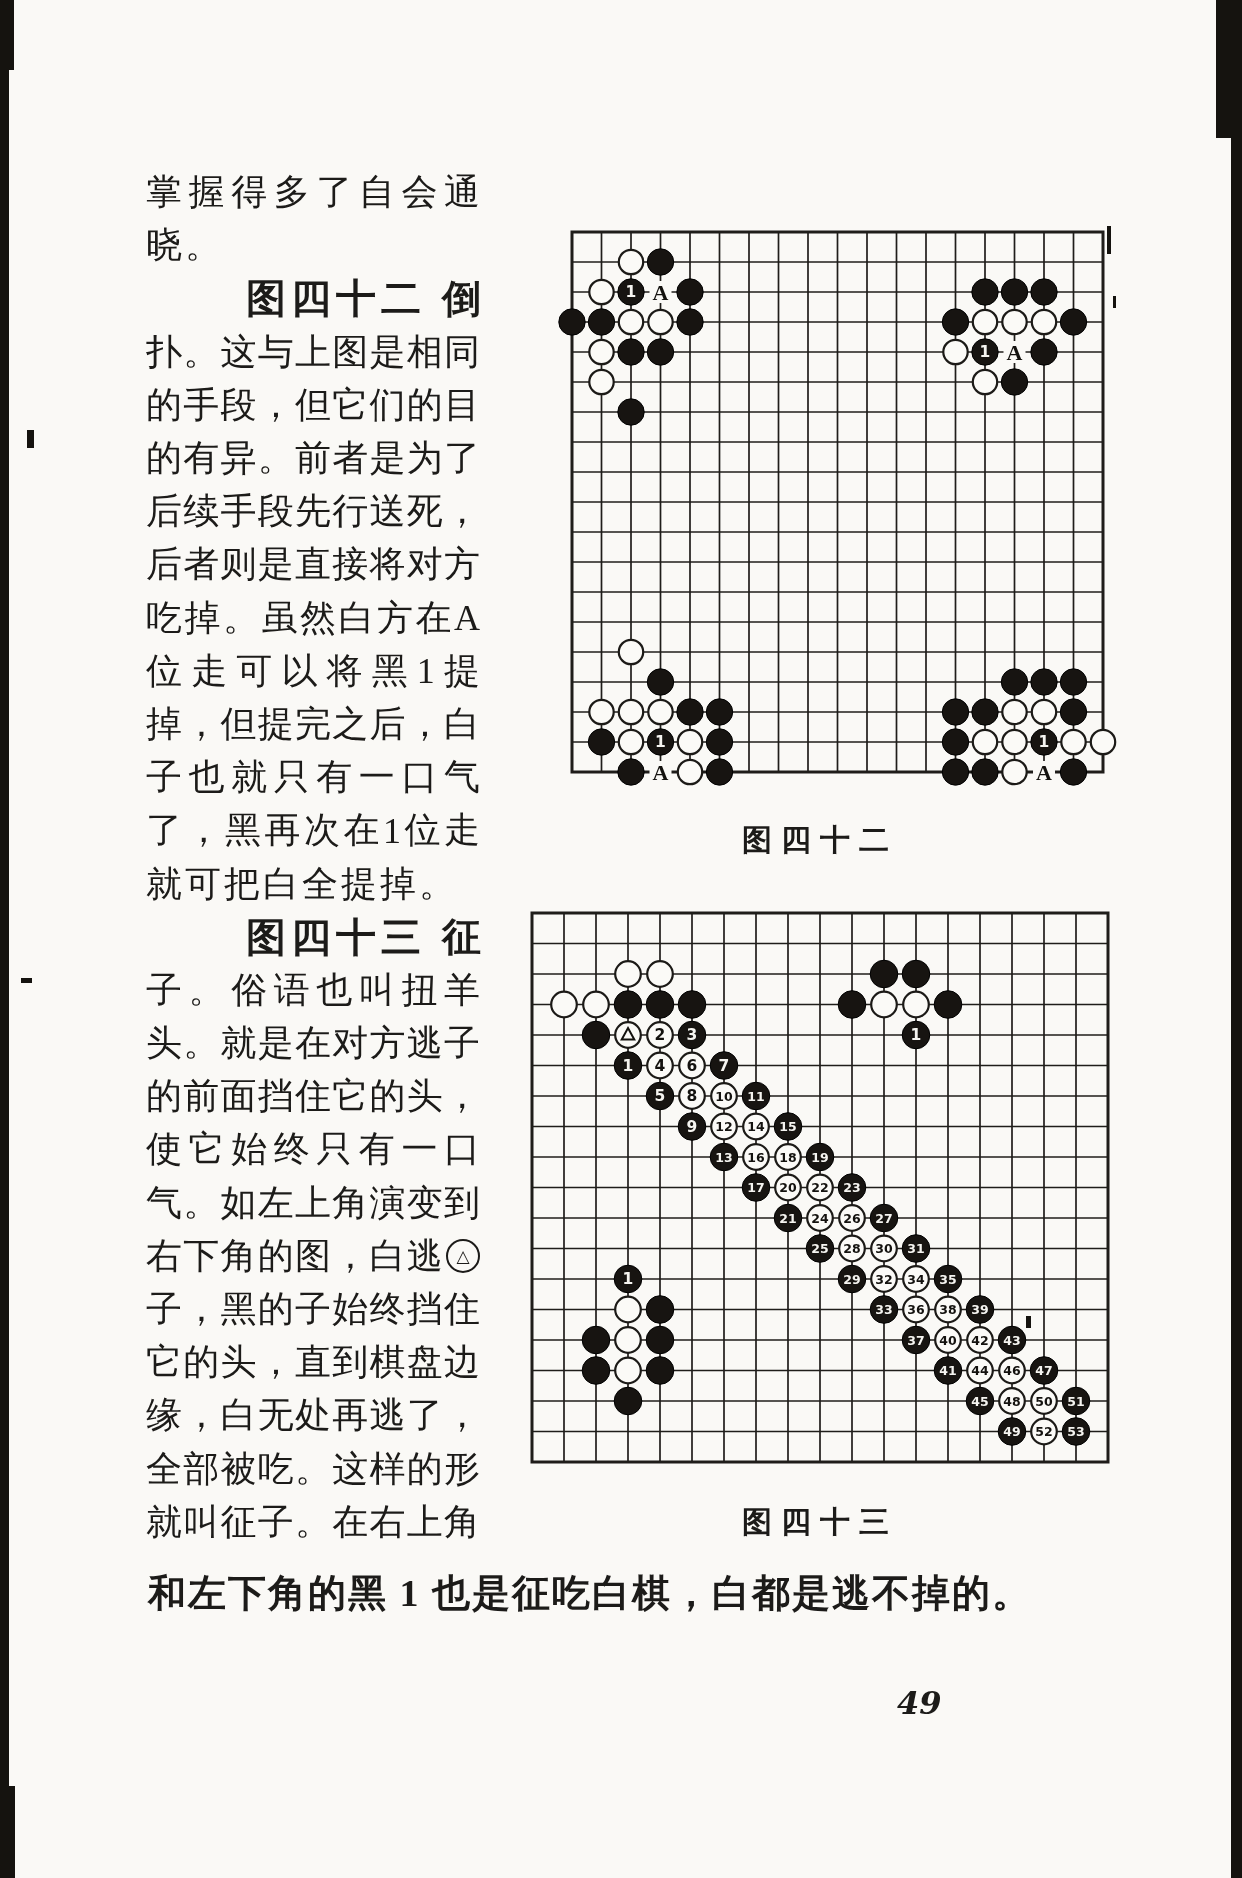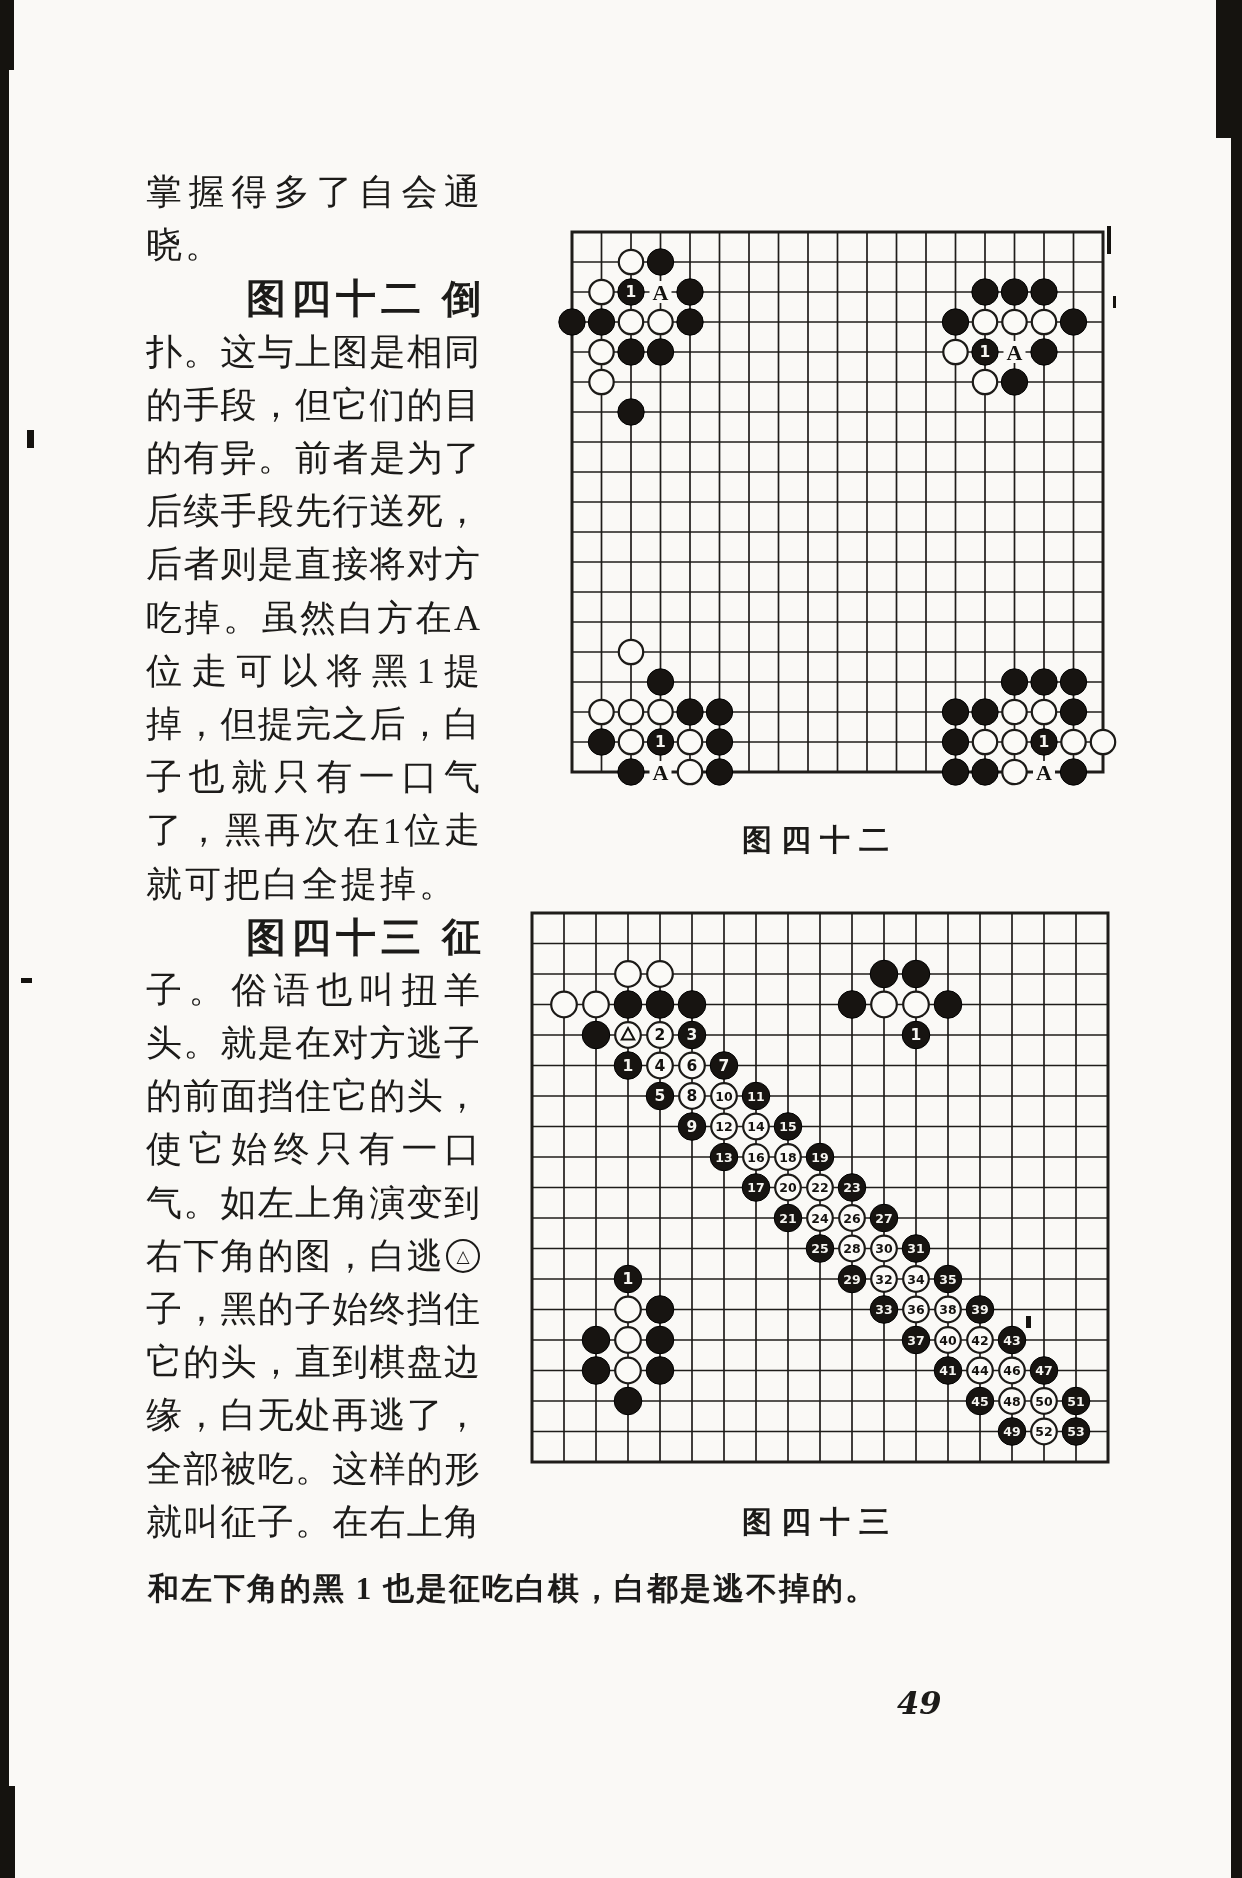--- a/index.html
+++ b/index.html
@@ -27,21 +27,21 @@
   }
   svg.board { position:absolute; }
   .fig-caption {
     position:absolute; width:300px; text-align:center;
     font-size:30px; font-weight:bold; letter-spacing:9px;
   }
   #caption-42 { left:670px; top:820px; }
   #caption-43 { left:670px; top:1502px; }
   #closing-line {
     position:absolute; left:148px; top:1568px; width:940px;
-    font-size:31px; letter-spacing:2px; white-space:nowrap; font-weight:bold;
+    font-size:38px; letter-spacing:2px; white-space:nowrap; font-weight:bold;
   }
   #page-number {
     position:absolute; left:897px; top:1684px;
     font-size:32px; font-weight:bold; font-style:italic;
     font-family:"DejaVu Serif",serif;
   }
 </style>
 </head>
 <body>
 

